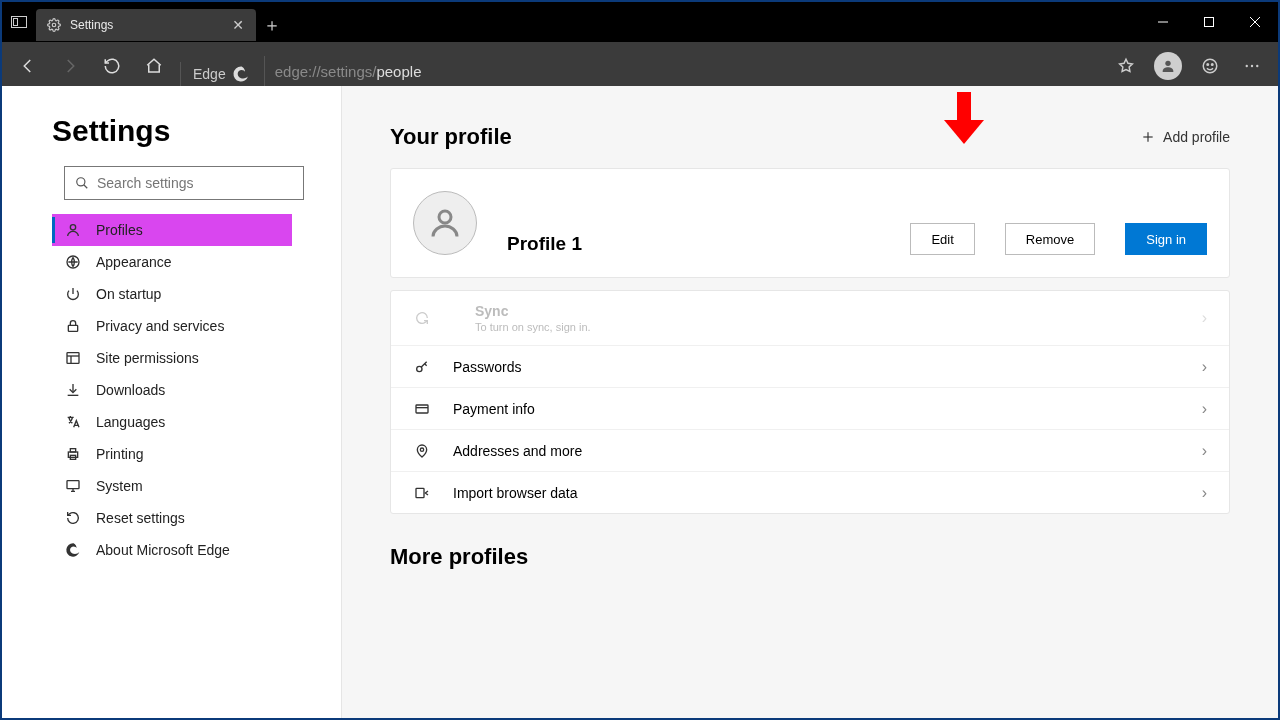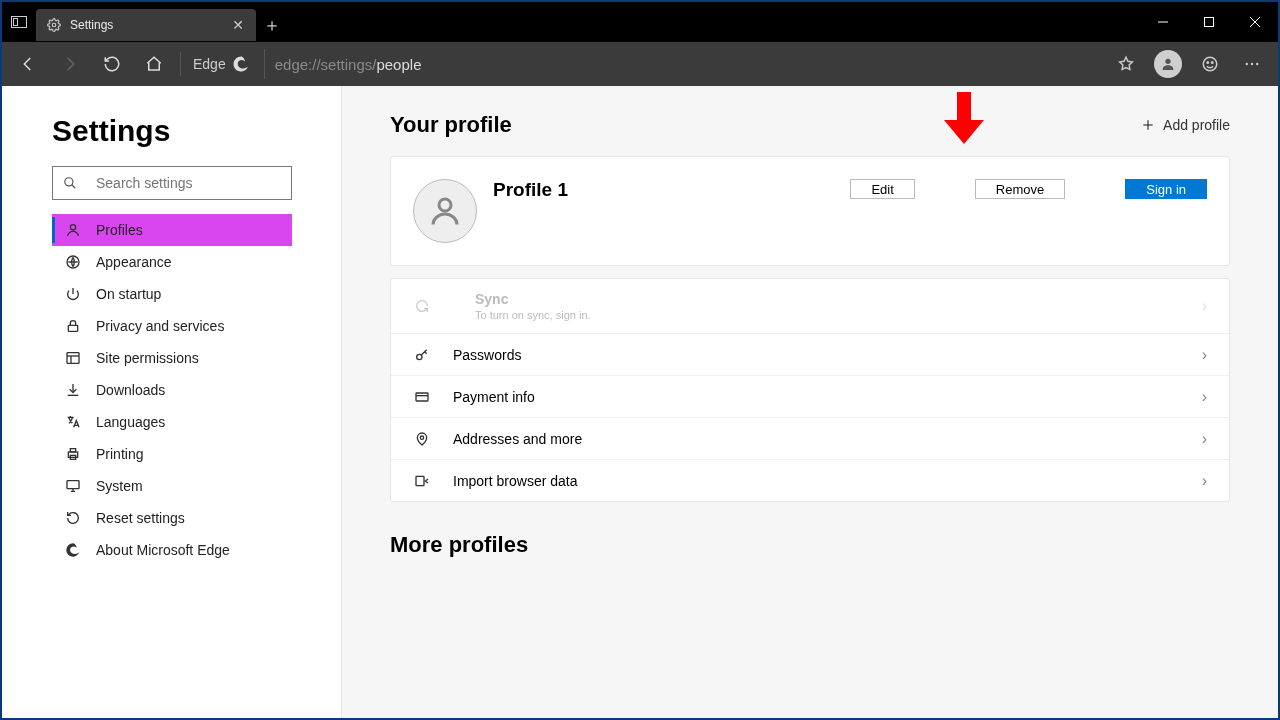--- a/index.html
+++ b/index.html
@@ -11,51 +11,51 @@
   .ext-btn { width: 34px; height: 40px; display:flex; align-items:center; justify-content:center; }
   .tab { display: flex; align-items: center; background: #3b3b3b; height: 32px; padding: 0 8px 0 10px; margin-top: 6px; border-radius: 4px 4px 0 0; min-width: 220px; gap:8px; }
   .tab-icon { width:16px; height:16px; display:flex; align-items:center; justify-content:center; }
   .tab-title { font-size: 12px; color: #eaeaea; flex:1; }
   .tab-close { width:20px; height:20px; display:flex; align-items:center; justify-content:center; color:#ccc; font-size:14px; }
   .newtab { width:32px; height:32px; margin-top:6px; display:flex; align-items:center; justify-content:center; color:#ccc; font-size:18px; }
   .win-controls { margin-left:auto; display:flex; }
   .win-btn { width:46px; height:40px; display:flex; align-items:center; justify-content:center; color:#fff; }
 
   
-  .toolbar { height: 44px; background: #3b3b3b; display:flex; align-items:center; padding: 0 6px; gap:2px; }
+  .toolbar { height: 44px; background: #3b3b3b; display:flex; align-items:flex-end; padding: 0 6px; gap:2px; }
   .tool-btn { width:40px; height:40px; display:flex; align-items:center; justify-content:center; color:#ccc; border-radius:4px; }
   .tool-btn.disabled { color:#666; }
   .edge-label { display:flex; align-items:center; gap:6px; color:#ccc; font-size:14px; padding:0 8px 0 12px; border-left:1px solid #555; margin-left:4px; height:24px; }
   .addr { flex:1; height:30px; display:flex; align-items:center; padding:0 10px; color:#bbb; font-size:15px; border-left:1px solid #555; margin-left:4px; }
   .addr .seg-dim { color:#8a8a8a; }
   .right-tools { display:flex; align-items:center; gap:2px; margin-left:6px; }
   .avatar-circ { width:28px; height:28px; border-radius:50%; background:#cfcfcf; display:flex; align-items:center; justify-content:center; }
 
   
   .content { flex:1; display:flex; background:#f6f6f6; overflow:hidden; }
   .sidebar { width: 340px; background:#fff; border-right:1px solid #e5e5e5; padding: 28px 24px 0 50px; }
   .sidebar h1 { font-size: 30px; font-weight:600; margin-bottom: 18px; }
-  .search-box { position:relative; width:240px; height:34px; border:1px solid #777; background:#fff; display:flex; align-items:center; padding:0 10px; gap:19px; margin-bottom:14px; }
+  .search-box { position:relative; width:240px; height:34px; border:1px solid #777; background:#fff; display:flex; align-items:center; padding:0 10px; gap:8px; margin-bottom:14px;margin-left:12px; }
   .search-box input { border:none; outline:none; flex:1; font-size:14px; background:transparent; }
   .nav-list { list-style:none; width:240px; }
   .nav-item { height:32px; display:flex; align-items:center; gap:14px; padding:0 12px; font-size:14px; color:#222; cursor:pointer; position:relative; }
   .nav-item.active { background:#d946ef; }
   .nav-item.active::before { content:""; position:absolute; left:0; top:3px; bottom:3px; width:3px; background:#0067c0; }
   .nav-ico { width:18px; height:18px; display:flex; align-items:center; justify-content:center; color:#333; }
 
-  .main { flex:1; padding: 26px 48px 20px 48px; overflow:auto; }
+  .main { flex:1; padding: 38px 48px 20px 48px; overflow:auto; }
   .section-head { display:flex; align-items:center; justify-content:space-between; margin-bottom:18px; }
   .section-head h2 { font-size:22px; font-weight:600; }
   .add-profile { display:flex; align-items:center; gap:8px; font-size:14px; color:#333; cursor:pointer; }
 
   .card { background:#fff; border:1px solid #e6e6e6; border-radius:3px; }
-  .profile-row { display:flex; align-items:flex-start; padding:22px 22px; gap:16px; }
+  .profile-row { display:flex; align-items:flex-end; padding:22px 22px; gap:30px; }
   .avatar-lg { width:64px; height:64px; border-radius:50%; background:#eee; border:1px solid #bbb; display:flex; align-items:center; justify-content:center; }
   .profile-name { font-size:19px; font-weight:600; flex:1; }
-  .btn { height:20px; padding:0 20px; font-size:13px; border:1px solid #bbb; background:#fff; cursor:pointer;margin-left:44px; }
+  .btn { height:32px; padding:0 20px; font-size:13px; border:1px solid #bbb; background:#fff; cursor:pointer; }
   .btn.primary { background:#0078d4; color:#fff; border-color:#0078d4; }
   .btn.outline-dark { border:2px solid #000; }
 
   .list-row { display:flex; align-items:center; height:42px; padding:0 22px; gap:22px; border-top:1px solid #f0f0f0; cursor:pointer; }
   .list-row:first-of-type { border-top:none;gap:44px; }
   .list-row.disabled { color:#bcbcbc; cursor:default; }
   .list-row .row-ico { width:18px; display:flex; justify-content:center; }
   .list-row .row-text { flex:1; font-size:14px; }
   .list-row .row-sub { font-size:11px; color:#bcbcbc; }
   .list-row .chev { color:#888; }

